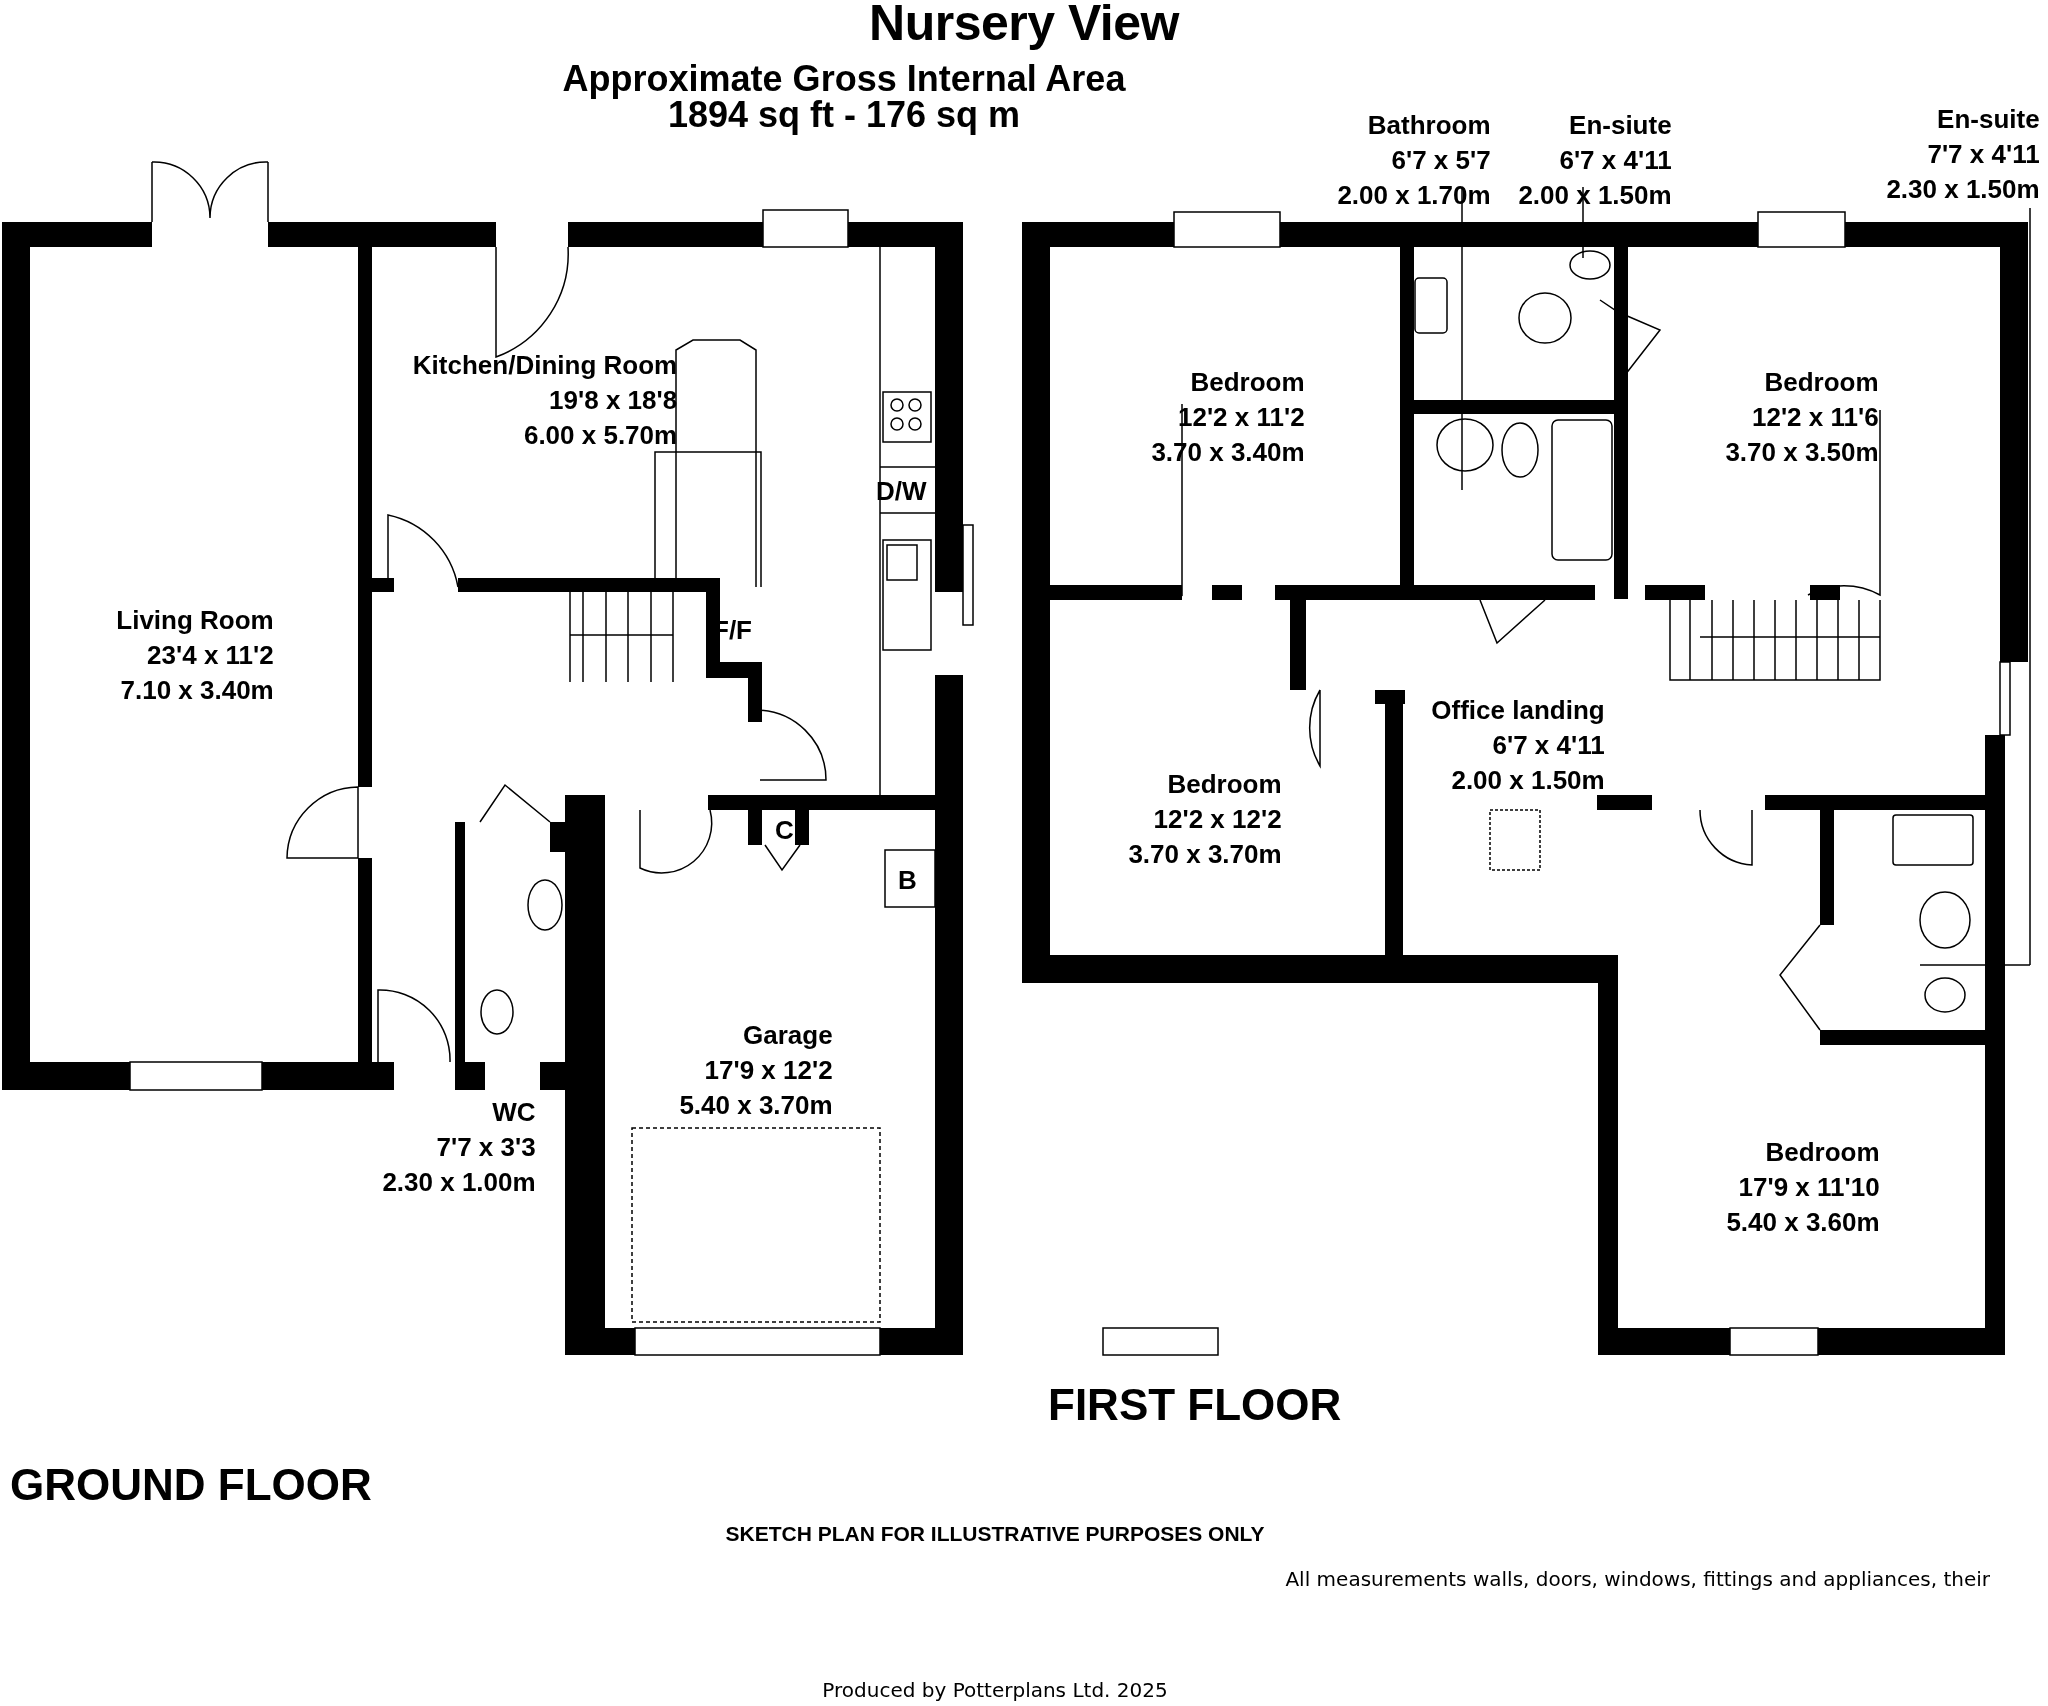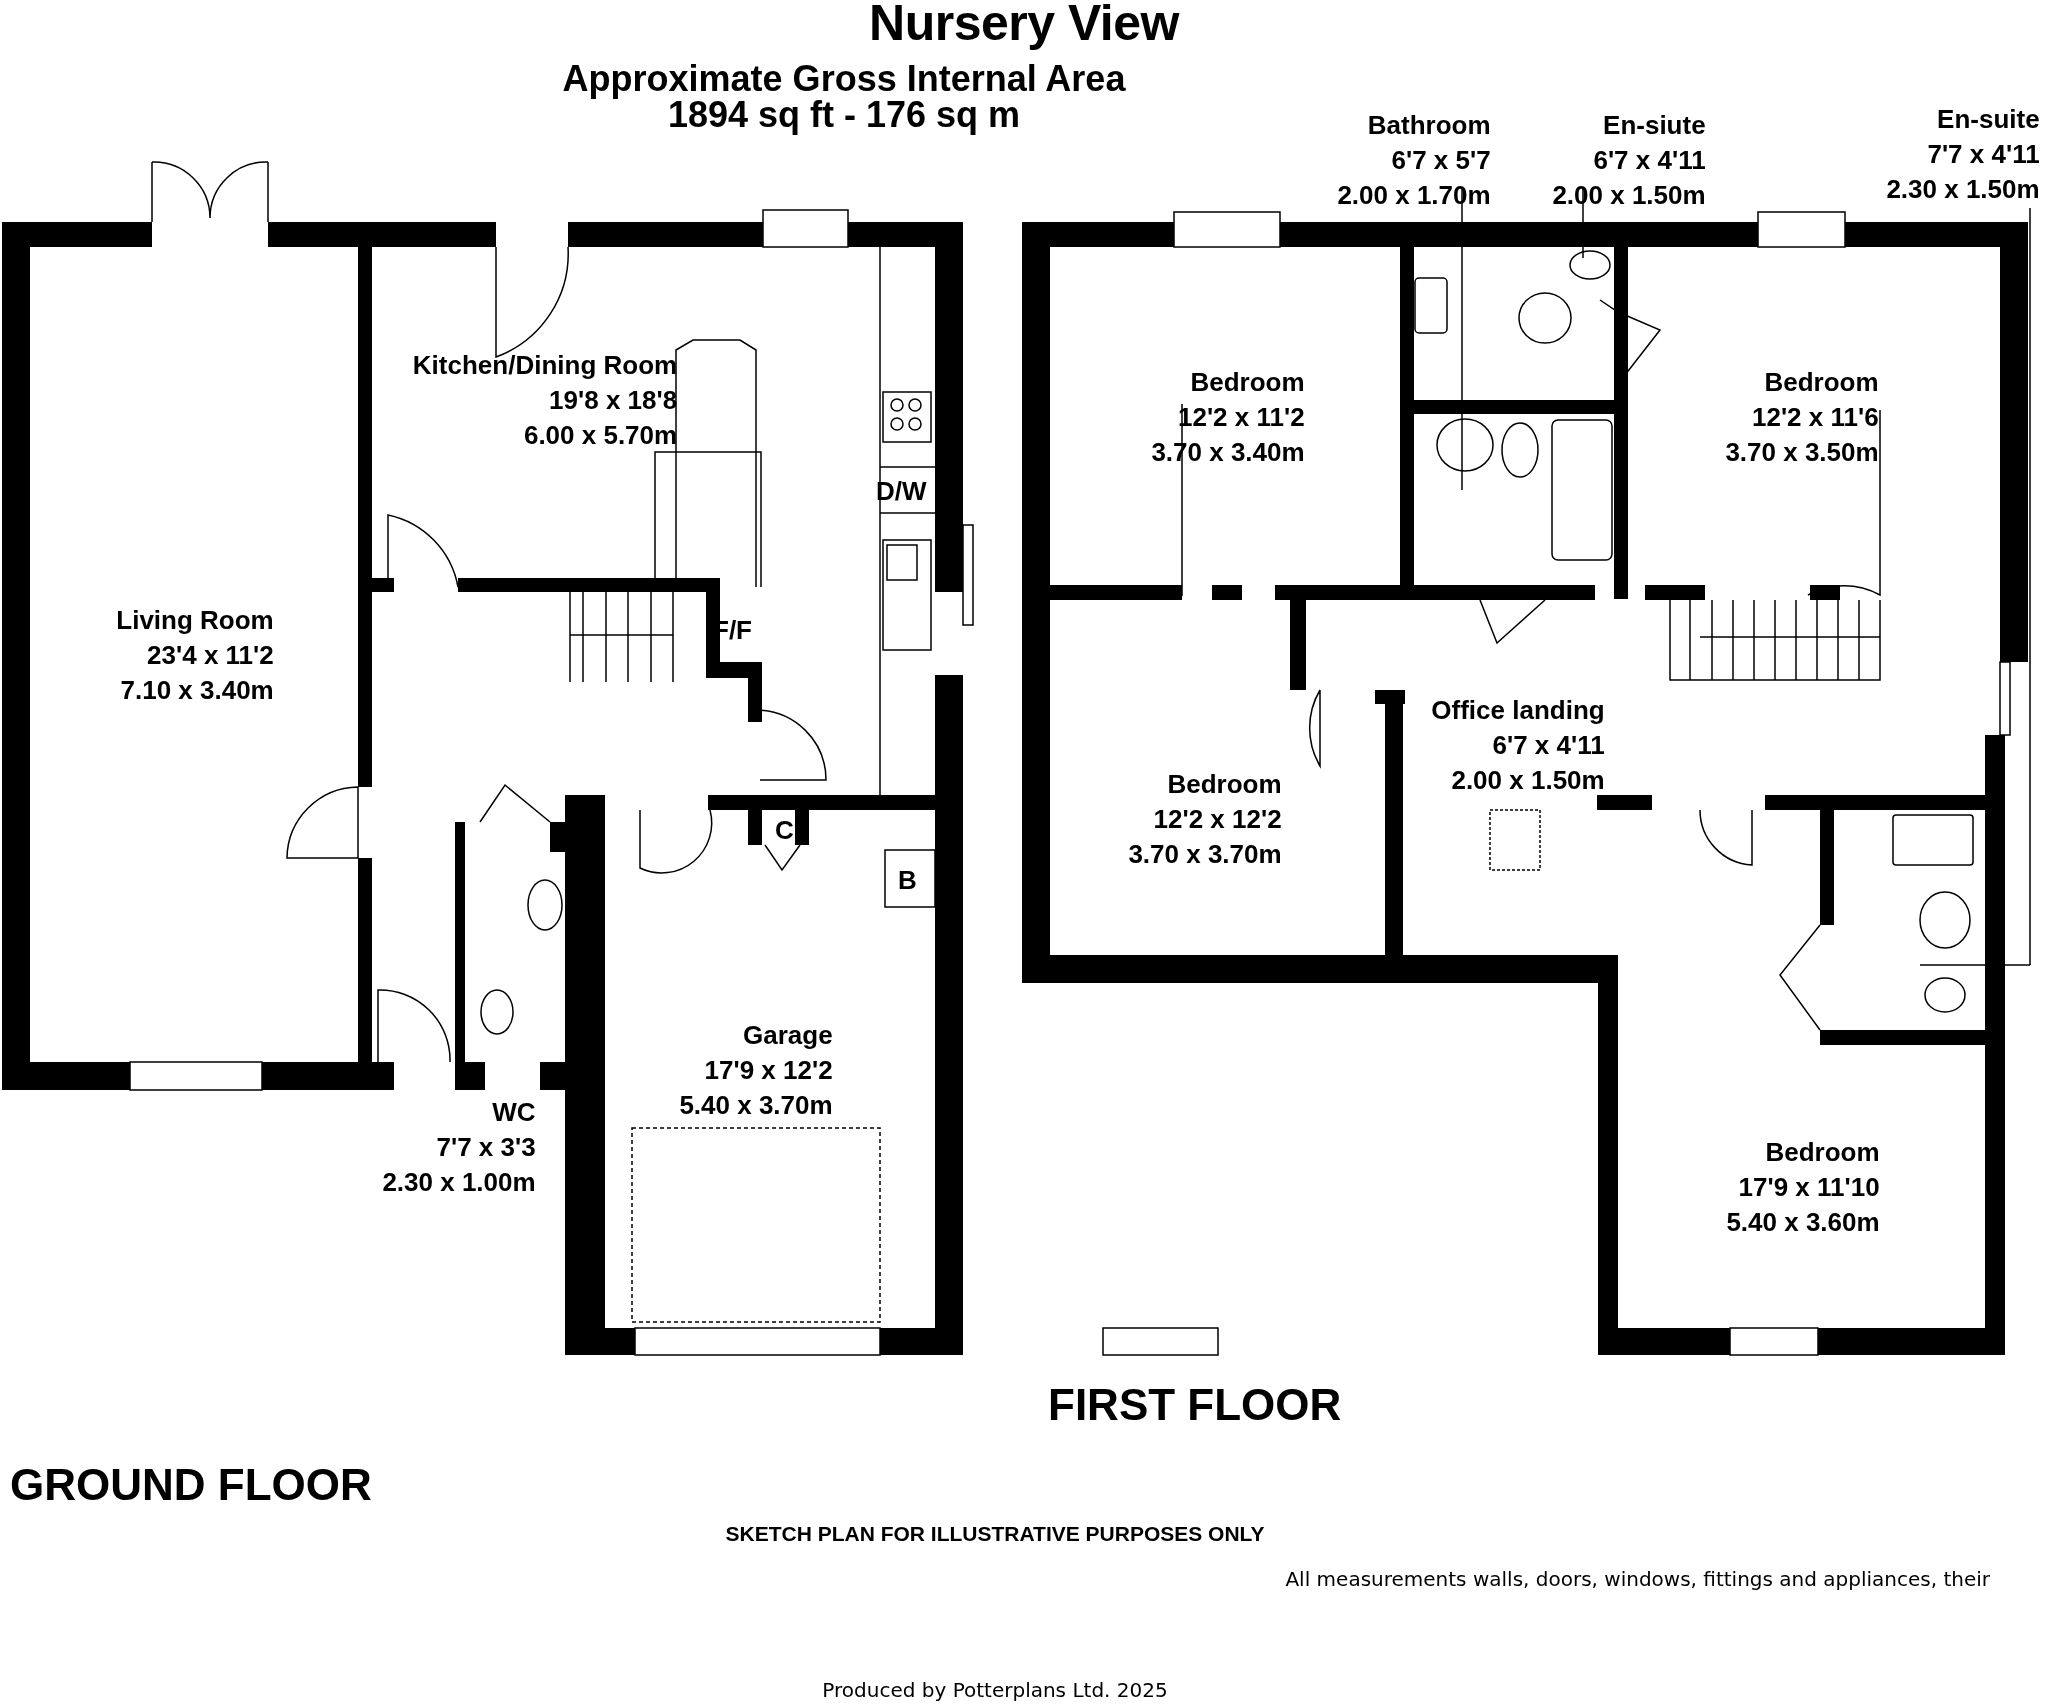--- a/index.html
+++ b/index.html
@@ -207,21 +207,21 @@
   <div>Garage</div>
   <div>17'9 x 12'2</div>
   <div>5.40 x 3.70m</div>
 </div>
 
 <div class="lbl" style="left:1414px; top:108px;">
   <div>Bathroom</div>
   <div>6'7 x 5'7</div>
   <div>2.00 x 1.70m</div>
 </div>
-<div class="lbl" style="left:1595px; top:108px;margin-left:34px;">
+<div class="lbl" style="left:1595px; top:108px;">
   <div>En-siute</div>
   <div>6'7 x 4'11</div>
   <div>2.00 x 1.50m</div>
 </div>
 <div class="lbl" style="left:1963px; top:102px;">
   <div>En-suite</div>
   <div>7'7 x 4'11</div>
   <div>2.30 x 1.50m</div>
 </div>
 <div class="lbl" style="left:1228px; top:365px;">

